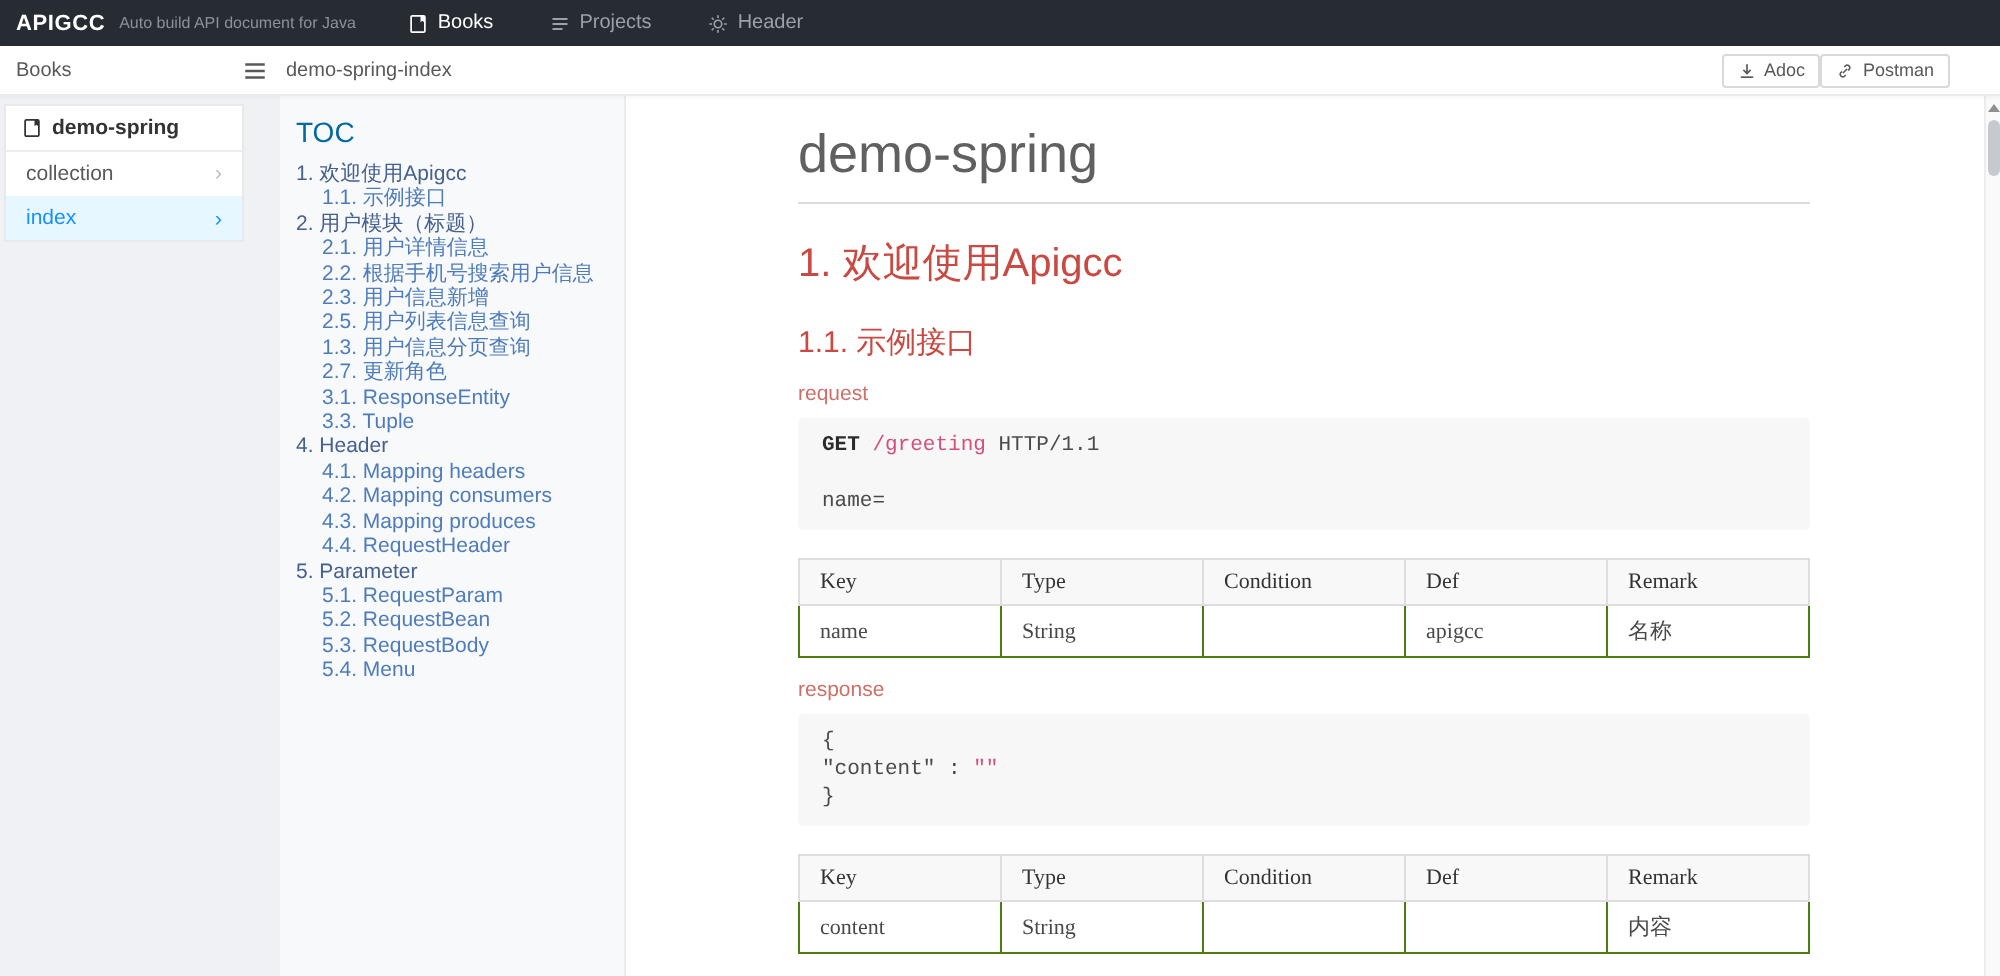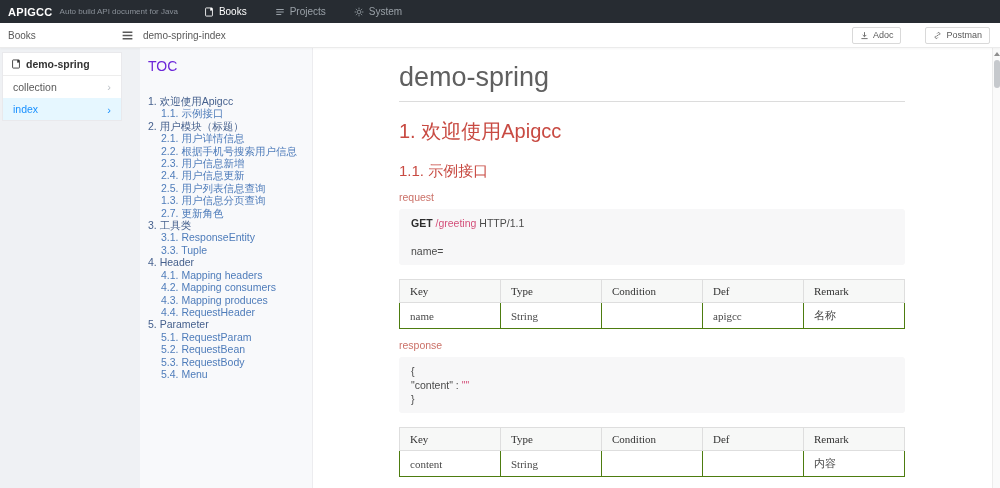--- a/index.html
+++ b/index.html
@@ -16,55 +16,55 @@
   .nav-item.active { color:#ffffff; }
   .icn { display:inline-flex; }
   .icn svg { display:block; }
 
   
   .toolbar { height:25px; background:#fff; display:flex; align-items:center;
     border-bottom:1px solid #ebebeb; box-shadow:0 1px 2px rgba(0,0,0,.04); position:relative; z-index:2; }
   .tb-left { width:121px; padding-left:8px; font-size:10px; color:#595959; flex:none; }
   .hamburger { cursor:pointer; display:inline-flex; }
   .breadcrumb { font-size:10px; color:#595959; margin-left:9px;text-align:center; }
-  .tb-actions { margin-left:auto; display:flex; gap:24px; padding-right:10px; }
+  .tb-actions { margin-left:auto; display:flex; gap:0; padding-right:25px; }
   .btn { display:inline-flex; align-items:center; gap:4px; border:1px solid #d9d9d9;
     border-radius:2px; background:#fff; font-size:9px; color:#595959; padding:0 7px;
     height:17px; cursor:pointer; font-family:"Liberation Sans",sans-serif; }
 
   
   .page { display:flex; height:440px; }
 
   .rail { width:140px; flex:none; background:#eff1f4; position:relative; }
   .book-card { position:absolute; left:2px; top:4px; width:120px; background:#fff;
     border:1px solid #e9e9ec; }
   .card-header { display:flex; align-items:center; gap:5px; padding:5px 8px; font-size:10.5px;
     font-weight:bold; color:#333; border-bottom:1px solid #ededed; }
   .card-item { display:flex; align-items:center; justify-content:space-between;
     padding:5px 10px 5px 10px; font-size:10.5px; color:#595959; cursor:pointer; }
   .card-item.active { background:#e6f7ff; color:#1890ff;align-items:flex-end; }
   .chev { color:#b9bec4; font-size:11px; line-height:10px; }
   .card-item.active .chev { color:#1890ff; }
 
   .toc-col { width:173px; flex:none; background:#f8f9fb; border-right:1px solid #ececef;
     padding:10px 4px 0 8px; overflow:hidden; }
-  .toc-title { font-size:14px; font-weight:400; color:#6d28d9; margin:0 0 21px 0; }
+  .toc-title { font-size:14px; font-weight:400; color:#0369a1; margin:0 0 7px 0; }
   .toc-item { font-size:10.5px; line-height:12.4px; white-space:nowrap; cursor:pointer; }
   .toc-item.lvl1 { color:#45608d; }
   .toc-item.lvl2 { color:#4e7cba; padding-left:13px; }
 
   .main { flex:1; background:#fff; overflow:hidden; position:relative; }
   .doc { width:506px; margin-left:86px; padding-top:14px; }
   .doc-title { font-weight:300; font-size:27px; color:#606060; line-height:30px; margin:0;
     padding-bottom:9px; border-bottom:1px solid #dcdcdc; }
   .sect-h2 { font-size:20px; font-weight:400; color:#c84a42; margin:16px 0 0; }
   .sect-h3 { font-size:15px; font-weight:400; color:#c84a42; margin:17px 0 0; }
   .block-label { font-size:10.5px; color:#cb7168; margin:10px 0 6px; }
   .codeblock { background:#f7f7f8; border-radius:3px; padding:7px 12px;
-    font-family:Liberation Sans, sans-serif; font-size:10.5px; line-height:14px; color:#4a4a4a; }
+    font-family:Liberation Mono, monospace; font-size:10.5px; line-height:14px; color:#4a4a4a; }
   .seg-b { font-weight:bold; color:#2b2b2b; }
   .seg-p { color:#d4507a; }
   table.api { border-collapse:collapse; width:100%; margin-top:14px;
     font-family:"Liberation Serif", serif; font-size:11px; table-layout:fixed; }
   table.api th { background:#f7f8f7; font-weight:normal; color:#333; text-align:left;
     padding:5px 10px; border:1px solid #dedede; }
   table.api td { color:#494949; padding:5px 10px; border:1px solid #4d7c0f; height:13px;font-family:Liberation Serif, serif; }
 
   .scroll-col { width:8px; flex:none; background:#fafafa; border-left:1px solid #ececec;
     display:flex; flex-direction:column; align-items:center; }
@@ -98,21 +98,21 @@
       </div>
       <div class="nav-item">
         <span class="icn">
           <svg width="10" height="10" viewBox="0 0 16 16">
             <g stroke="currentColor" stroke-width="1.3" fill="none">
               <circle cx="8" cy="8" r="3"></circle>
               <path d="M8 1v2.2M8 12.8V15M1 8h2.2M12.8 8H15M3 3l1.6 1.6M11.4 11.4L13 13M13 3l-1.6 1.6M4.6 11.4L3 13"></path>
             </g>
           </svg>
         </span>
-        <span>System</span>
+        <span>Header</span>
       </div>
     </div>
 </div>
 
 <div class="toolbar">
   <div class="tb-left">Books</div>
   <span class="hamburger">
     <svg width="13" height="13" viewBox="0 0 16 16">
         <path d="M2 4h12M2 8h12M2 12h12" stroke="#595959" stroke-width="1.6" fill="none"></path>
       </svg>
@@ -173,25 +173,23 @@
 
   <div class="toc-col">
     <div class="toc-title">TOC</div>
     <div>
         <div class="toc-item lvl1">1. 欢迎使用Apigcc</div>
         <div class="toc-item lvl2">1.1. 示例接口</div>
         <div class="toc-item lvl1">2. 用户模块（标题）</div>
         <div class="toc-item lvl2">2.1. 用户详情信息</div>
         <div class="toc-item lvl2">2.2. 根据手机号搜索用户信息</div>
         <div class="toc-item lvl2">2.3. 用户信息新增</div>
-        <div class="toc-item lvl2">2.4. 用户信息更新</div>
         <div class="toc-item lvl2">2.5. 用户列表信息查询</div>
         <div class="toc-item lvl2">1.3. 用户信息分页查询</div>
         <div class="toc-item lvl2">2.7. 更新角色</div>
-        <div class="toc-item lvl1">3. 工具类</div>
         <div class="toc-item lvl2">3.1. ResponseEntity</div>
         <div class="toc-item lvl2">3.3. Tuple</div>
         <div class="toc-item lvl1">4. Header</div>
         <div class="toc-item lvl2">4.1. Mapping headers</div>
         <div class="toc-item lvl2">4.2. Mapping consumers</div>
         <div class="toc-item lvl2">4.3. Mapping produces</div>
         <div class="toc-item lvl2">4.4. RequestHeader</div>
         <div class="toc-item lvl1">5. Parameter</div>
         <div class="toc-item lvl2">5.1. RequestParam</div>
         <div class="toc-item lvl2">5.2. RequestBean</div>

